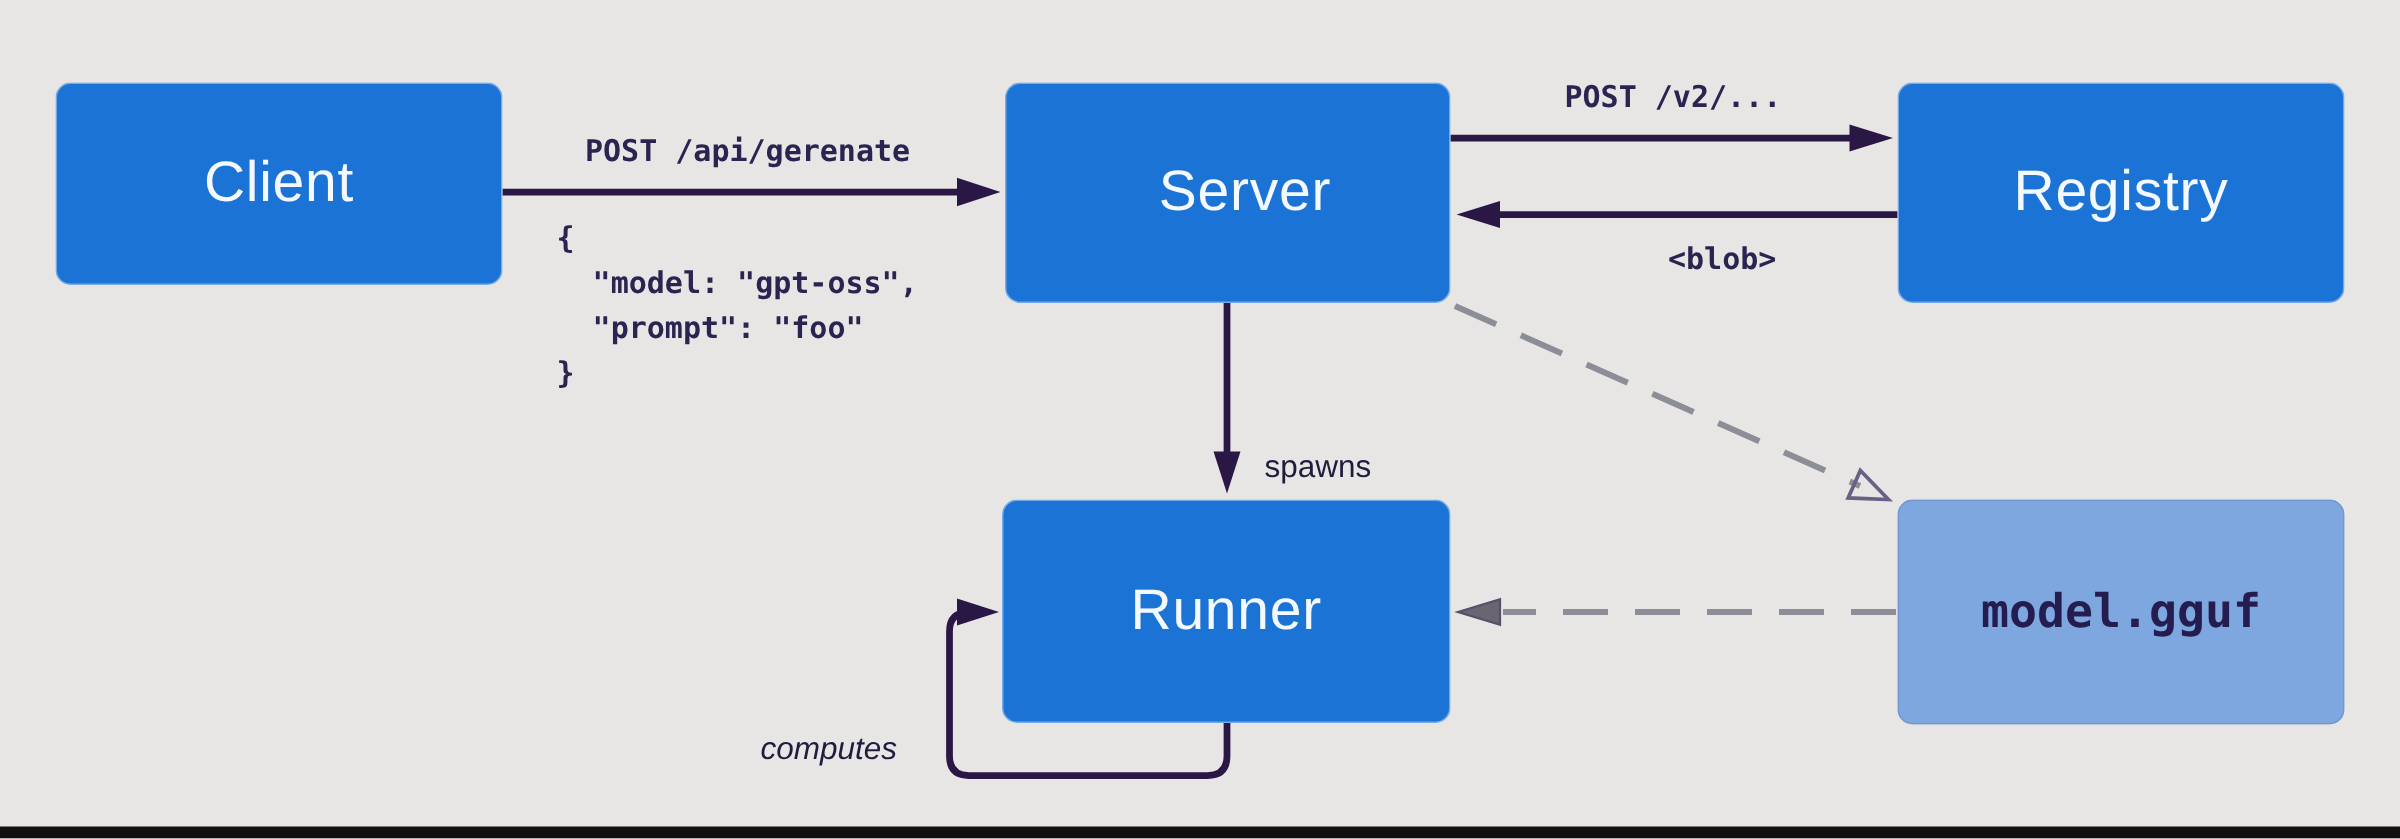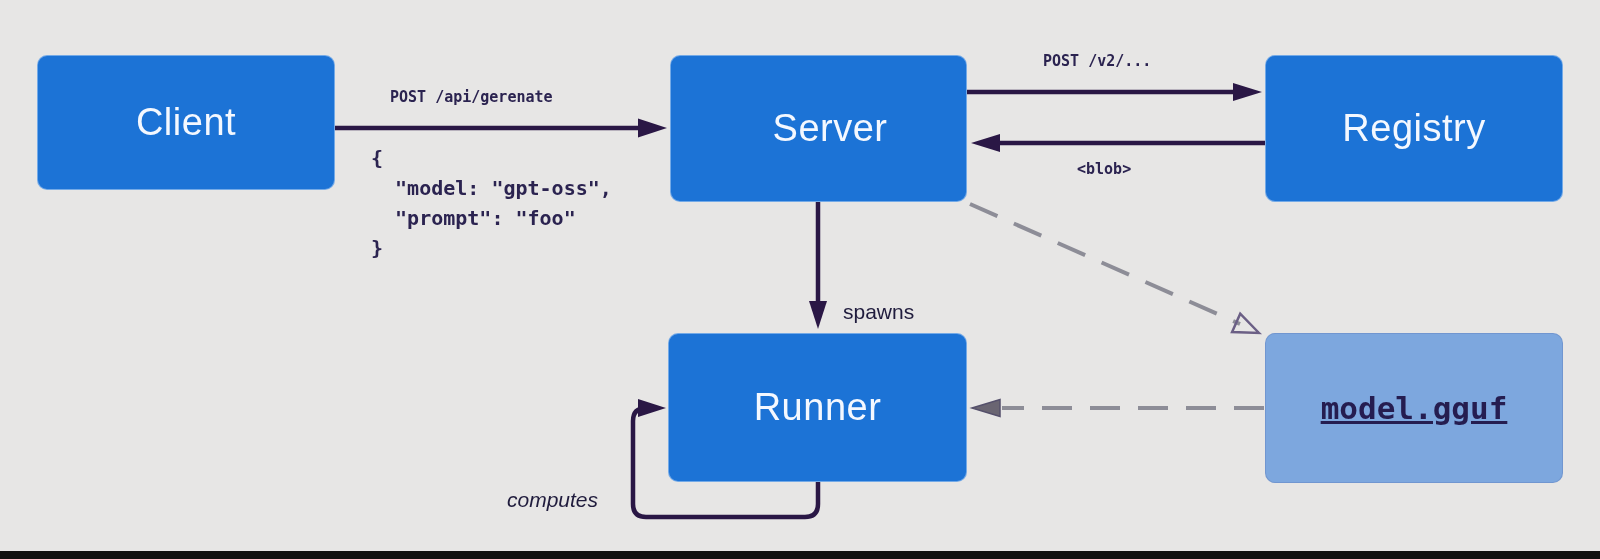--- a/index.html
+++ b/index.html
@@ -54,40 +54,39 @@
     letter-spacing: 0.5px;
   }
   .node.file {
     background: var(--file-fill);
     border: 1.5px solid rgba(100, 130, 190, 0.45);
     color: var(--file-text);
     font-family: "DejaVu Sans Mono", monospace;
     font-size: 31px;
     font-weight: 600;
     letter-spacing: 0;
-    text-decoration: underline;
   }
 
   #node-client   { left: 37px;   top: 55px;  width: 298px; height: 135px; }
   #node-server   { left: 670px;  top: 55px;  width: 297px; height: 147px; padding-left: 23px; }
   #node-registry { left: 1265px; top: 55px;  width: 298px; height: 147px; }
   #node-runner   { left: 668px;  top: 333px; width: 299px; height: 149px; align-items: center; }
   #node-model    { left: 1265px; top: 333px; width: 298px; height: 150px; }
 
   .edge-label {
     position: absolute;
     font-family: "DejaVu Sans Mono", monospace;
-    font-size: 15px;
+    font-size: 20px;
     font-weight: 600;
     color: var(--label-text);
     white-space: pre;
   }
   #label-post-api { left: 390px;  top: 88px;  }
   #label-post-v2  { left: 1043px; top: 52px;  }
-  #label-blob     { left: 1077px; top: 160px; }
+  #label-blob     { left: 1112px; top: 160px; }
 
   .edge-label.sans {
     font-family: "Liberation Sans", sans-serif;
     font-size: 21px;
     font-weight: 500;
     color: #201c3d;
     margin-top: 47px;
   }
   #label-spawns   { left: 843px; top: 253px; }
   #label-computes { left: 507px; top: 441px; font-style: italic; }

